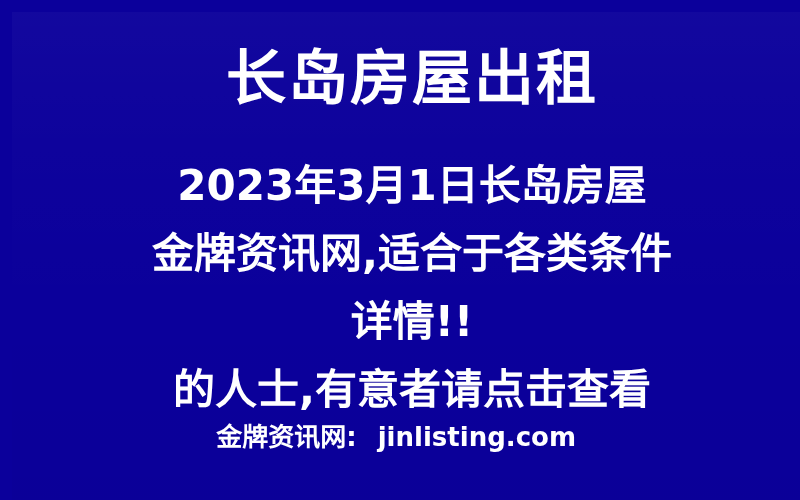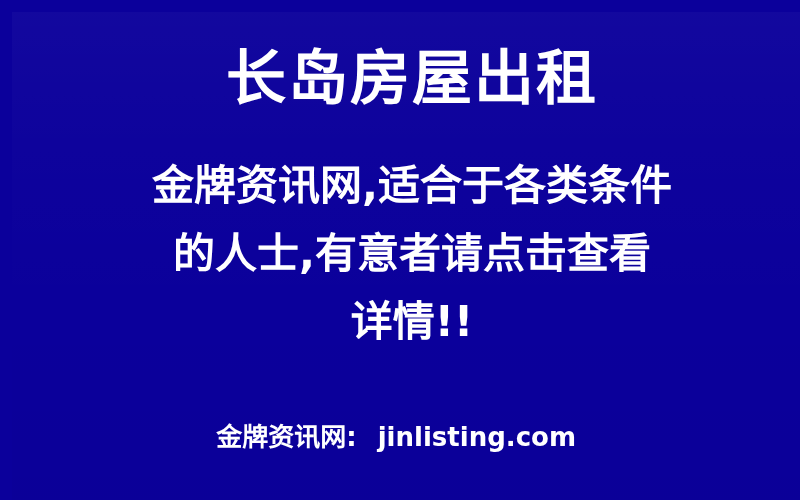--- a/index.html
+++ b/index.html
@@ -93,23 +93,24 @@
 </head>
 <body>
 
 <div class="poster">
 
   <div class="poster-sheen"></div>
 
   <h1 class="poster-title">长岛房屋出租</h1>
 
   <div class="poster-body">
+    <span class="body-line">2023年3月1日长岛房屋</span>
     <span class="body-line">金牌资讯网,适合于各类条件</span>
+    <span class="body-line">详情!!</span>
     <span class="body-line">的人士,有意者请点击查看</span>
-    <span class="body-line">详情!!</span>
   </div>
 
   <div class="poster-footer">
     <span class="footer-site">金牌资讯网:</span>
     <span class="footer-url">jinlisting.com</span>
   </div>
 
 </div>
 
 </body></html>

